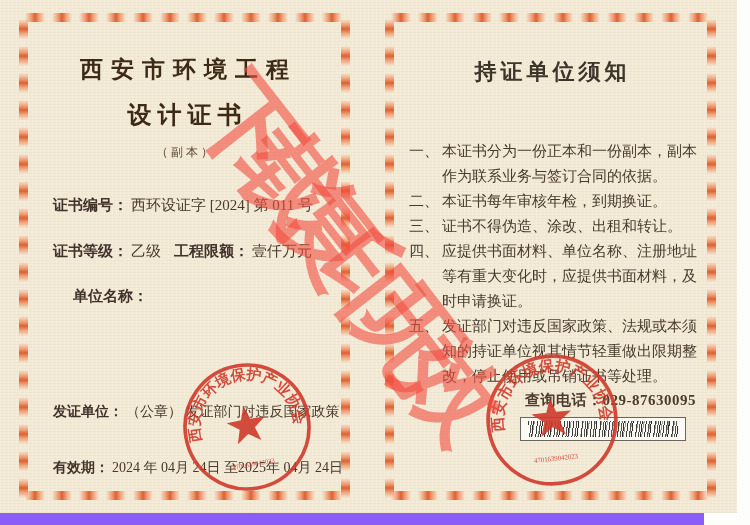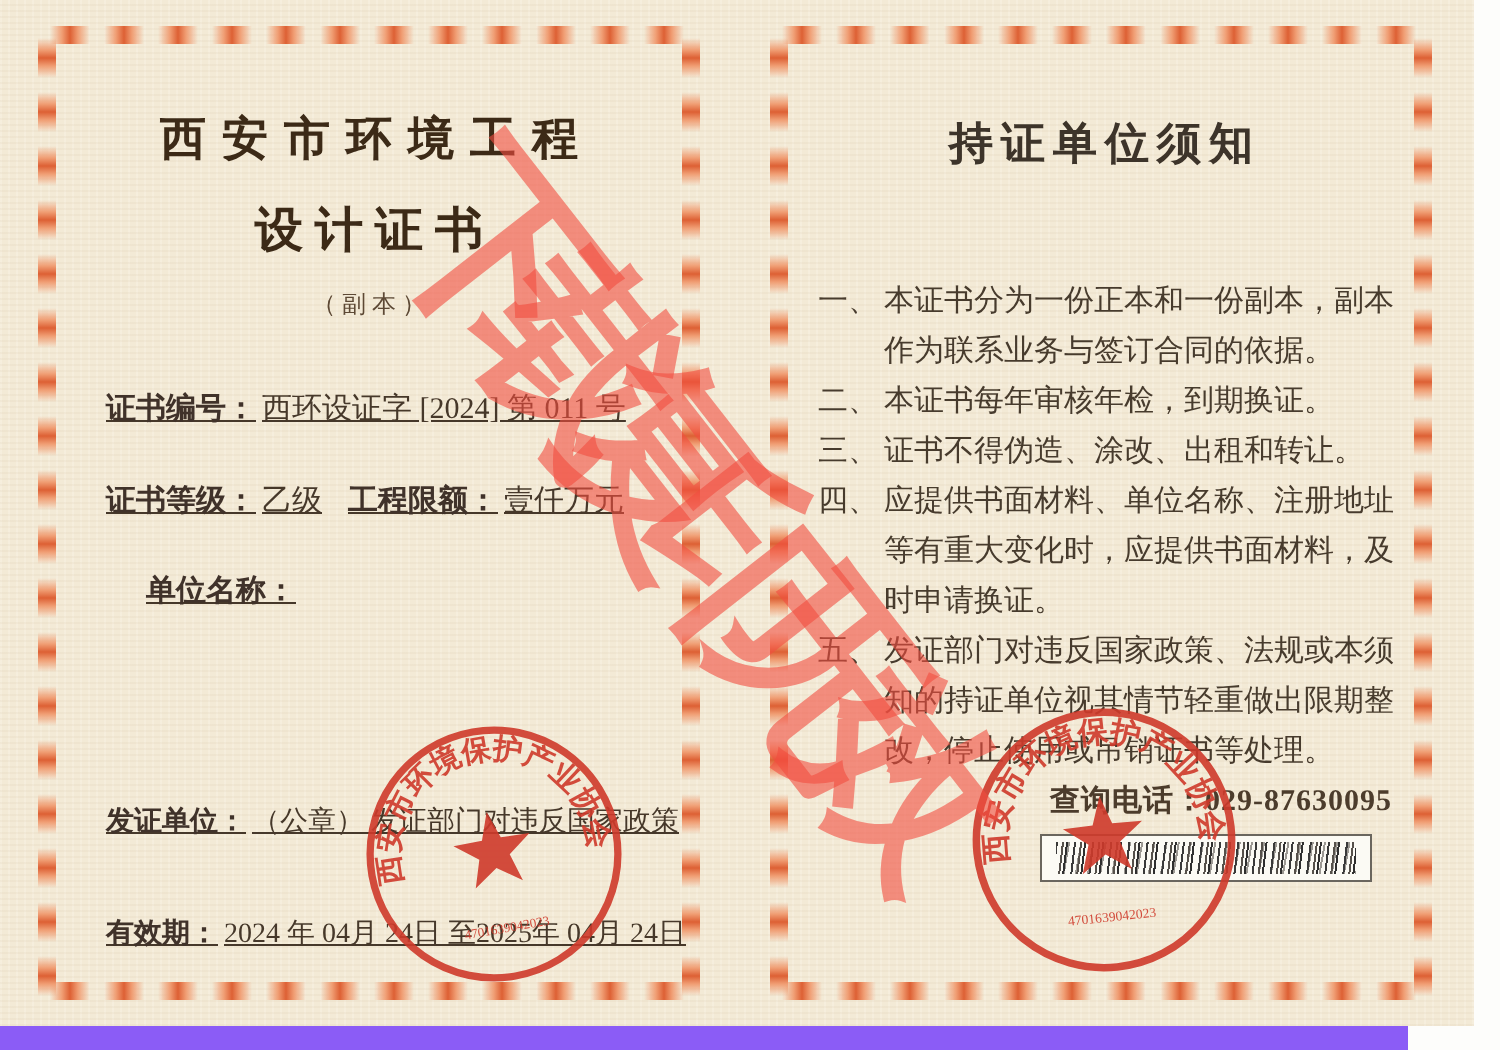--- a/index.html
+++ b/index.html
@@ -31,21 +31,21 @@
   .ch-l{left:0;}.ch-r{right:0;}
   
   .t1{position:absolute;left:0;right:0;top:41px;text-align:center;
       font-size:23px;font-weight:bold;letter-spacing:8px;text-indent:8px;color:#3c2a17;}
   .t2{position:absolute;left:0;right:0;top:86px;text-align:center;
       font-size:24px;font-weight:bold;letter-spacing:6px;text-indent:6px;color:#3c2a17;}
   .sub{position:absolute;left:0;right:0;top:131px;text-align:center;
       font-size:12px;letter-spacing:3px;text-indent:3px;color:#5d4935;}
   
   .row{position:absolute;left:34px;right:4px;display:flex;align-items:flex-start;
-       font-size:15px;line-height:20px;color:#46382a;text-decoration:underline;}
+       font-size:15px;line-height:20px;color:#46382a;}
   .row .lbl{font-weight:bold;white-space:nowrap;color:#40322a;}
   .row .val{margin-left:3px;}
   .row .gap{width:13px;flex:0 0 13px;}
   .nowrap{white-space:nowrap;}
   .tight{font-size:14px;}
   .wrapval{width:240px;}
   .r0{top:182px;}.r1{top:228px;}.r2{top:273px;margin-left:20px;}.r3{top:308px;}.r4{top:389px;}.r5{top:445px;text-align:center;}
   
   .t3{position:absolute;left:0;right:0;top:44px;text-align:center;
       font-size:22px;font-weight:bold;letter-spacing:4px;text-indent:4px;color:#3d342a;}

